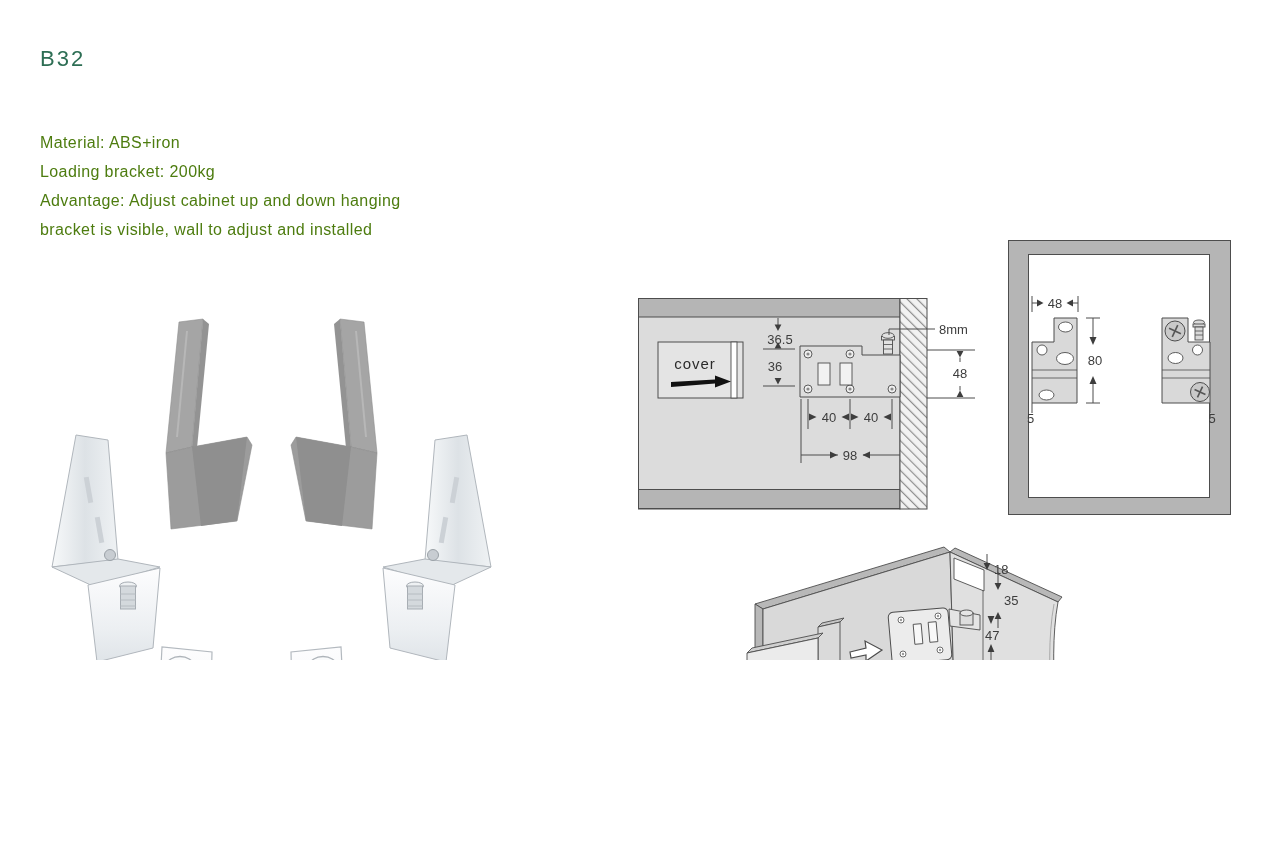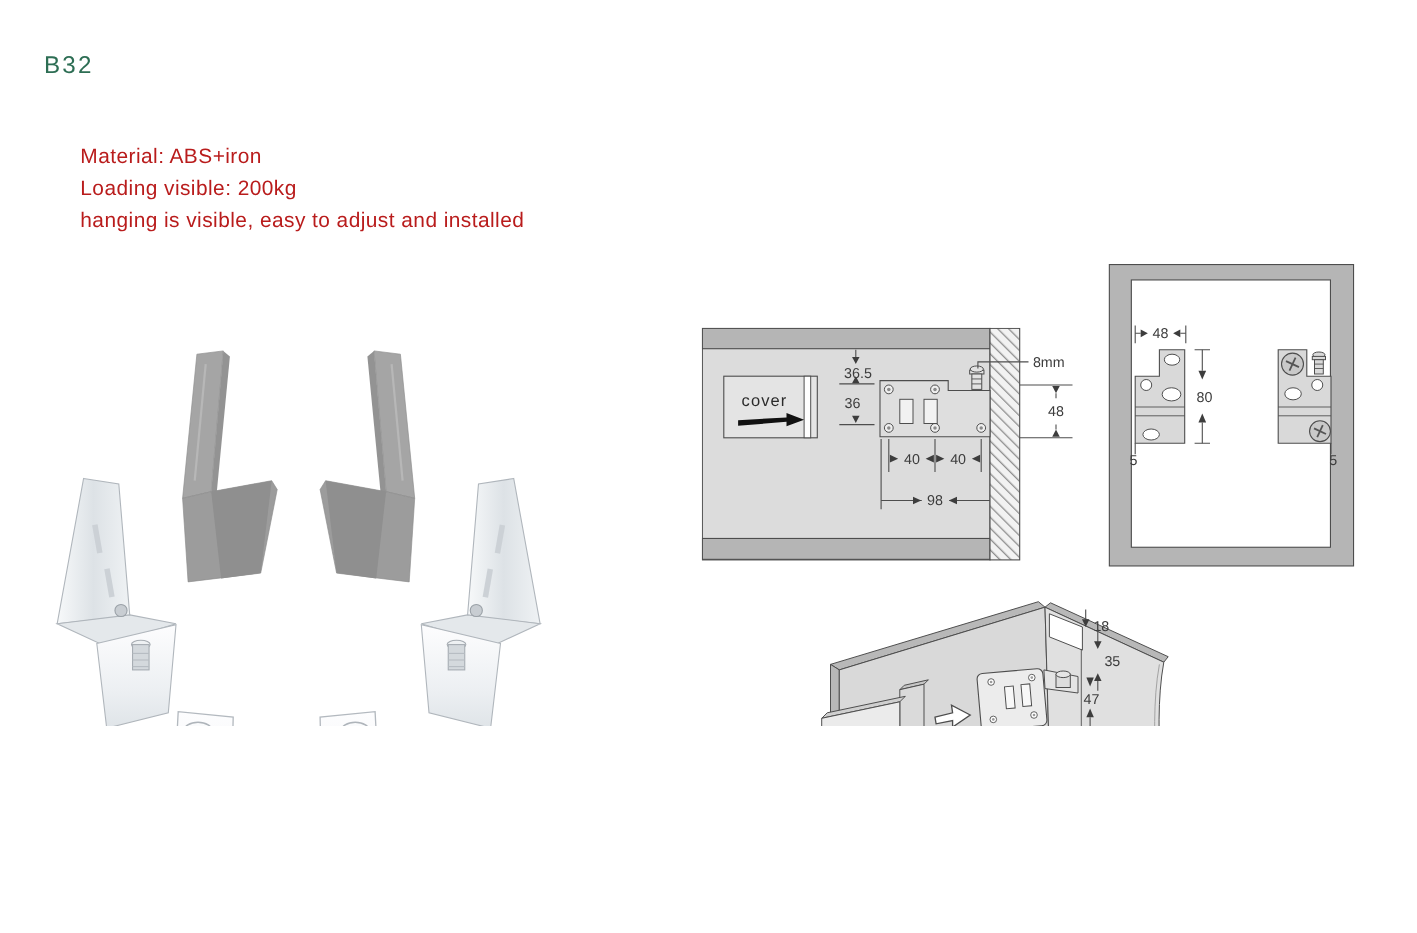--- a/index.html
+++ b/index.html
@@ -1,42 +1,43 @@
 <!DOCTYPE html>
 <html><head>
 <meta charset="utf-8">
 <style>
   html,body{margin:0;padding:0;background:#fff;}
   .page{position:relative;width:1288px;height:660px;background:#ffffff;overflow:hidden;
         font-family:"Liberation Sans",sans-serif;}
   .hdr{position:absolute;left:40px;top:44px;color:#2d6e54;}
   .hdr .code{font-size:22px;line-height:29px;letter-spacing:2px;font-weight:500;}
   .hdr .name{font-size:22px;line-height:29px;letter-spacing:3.2px;font-weight:500;}
-  .specs{position:absolute;left:40px;top:128px;color:#b91c1c;font-size:19px;line-height:29px;letter-spacing:0.4px;margin-left:33px;}
+  .specs{position:absolute;left:40px;top:128px;color:#4d7c0f;font-size:16px;line-height:29px;letter-spacing:0.4px;}
   .specs div{white-space:nowrap;}
   svg{position:absolute;}
   svg text{font-family:"Liberation Sans",sans-serif;fill:#3d3d3d;font-size:13px;}
   text.cov{font-size:15px;fill:#2b2b2b;letter-spacing:1px;}
   .ln{stroke:#4d4d4d;stroke-width:1;fill:none;}
   .thin{stroke:#4d4d4d;stroke-width:0.8;fill:none;}
   .tri{fill:#3d3d3d;stroke:none;}
 </style>
 </head>
 <body>
 
 <div class="page">
 
   <div class="hdr">
     <div class="code">B32</div>
   </div>
 
   <div class="specs">
     <div>Material: ABS+iron</div>
-    <div>Loading visible: 200kg</div>
-    <div>hanging is visible, easy to adjust and installed</div>
+    <div>Loading bracket: 200kg</div>
+    <div>Advantage: Adjust cabinet up and down hanging</div>
+    <div>bracket is visible, wall to adjust and installed</div>
   </div>
 
   <svg style="left:40px;top:315px" width="550" height="530" viewBox="0 0 550 530">
     <defs>
       <linearGradient id="metalV" x1="0" y1="0" x2="1" y2="0">
         <stop offset="0" stop-color="#f7f9fa"></stop>
           <stop offset="0.5" stop-color="#dde2e6"></stop>
           <stop offset="1" stop-color="#eff2f4"></stop>
       </linearGradient>
       <linearGradient id="metalP" x1="0" y1="0" x2="0" y2="1">

